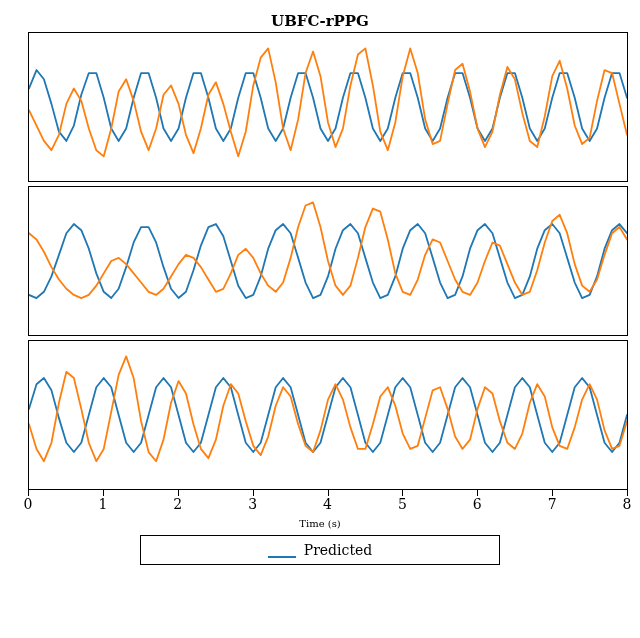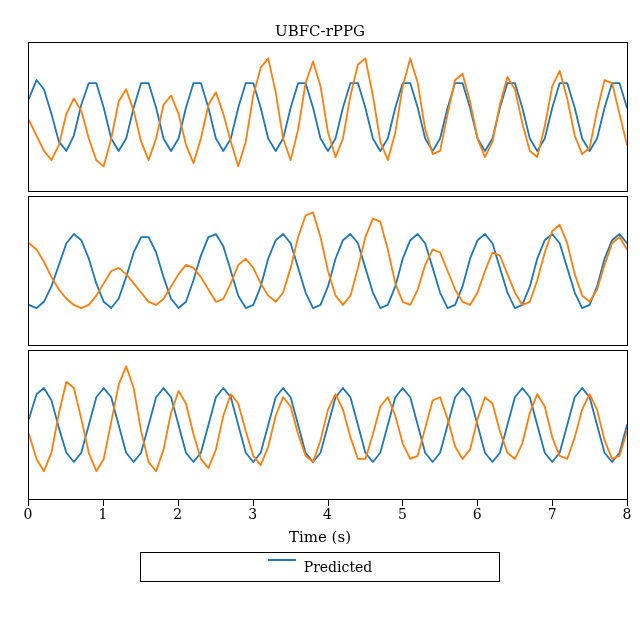--- a/index.html
+++ b/index.html
@@ -8,23 +8,23 @@
     font-family: "DejaVu Serif", "Times New Roman", serif;
     background: #fff;
     width: 640px;
     box-sizing: border-box;
   }
   .figure {
     width: 624px;
   }
   .panel-title {
     text-align: center;
-    font-weight: normal;
+    font-weight: bold;
     font-size: 15px;
-    margin: 12px 0 2px 0;
+    margin: 2px 0 2px 0;
   }
   .panel {
     border: 1.5px solid #000;
     height: 150px;
     width: 600px;
     margin: 0 0 0 20px;
     position: relative;
     box-sizing: border-box;
     overflow: visible;
     background: #fff;
@@ -48,37 +48,37 @@
     background: #000;
   }
   .tick-label {
     position: absolute;
     top: 6px;
     transform: translateX(-50%);
     font-size: 14px;
   }
   .xlabel {
     text-align: center;
-    font-size: 15px;
+    font-size: 10px;
     margin-top: -2px;
   }
   .legend {
     border: 1.5px solid #000;
     width: 360px;
     margin: 6px auto 0 auto;
     padding: 6px 14px;
     display: flex;
     justify-content: center;
     gap: 36px;
     font-size: 14px;
     box-sizing: border-box;
   }
   .legend-item {
     display: flex;
-    align-items: flex-start;
+    align-items: flex-end;
     gap: 8px;
   }
   .legend-swatch {
     width: 28px;
     height: 2px;
   }
   .space { height: 4px; }
 </style>
 </head>
 <body>

